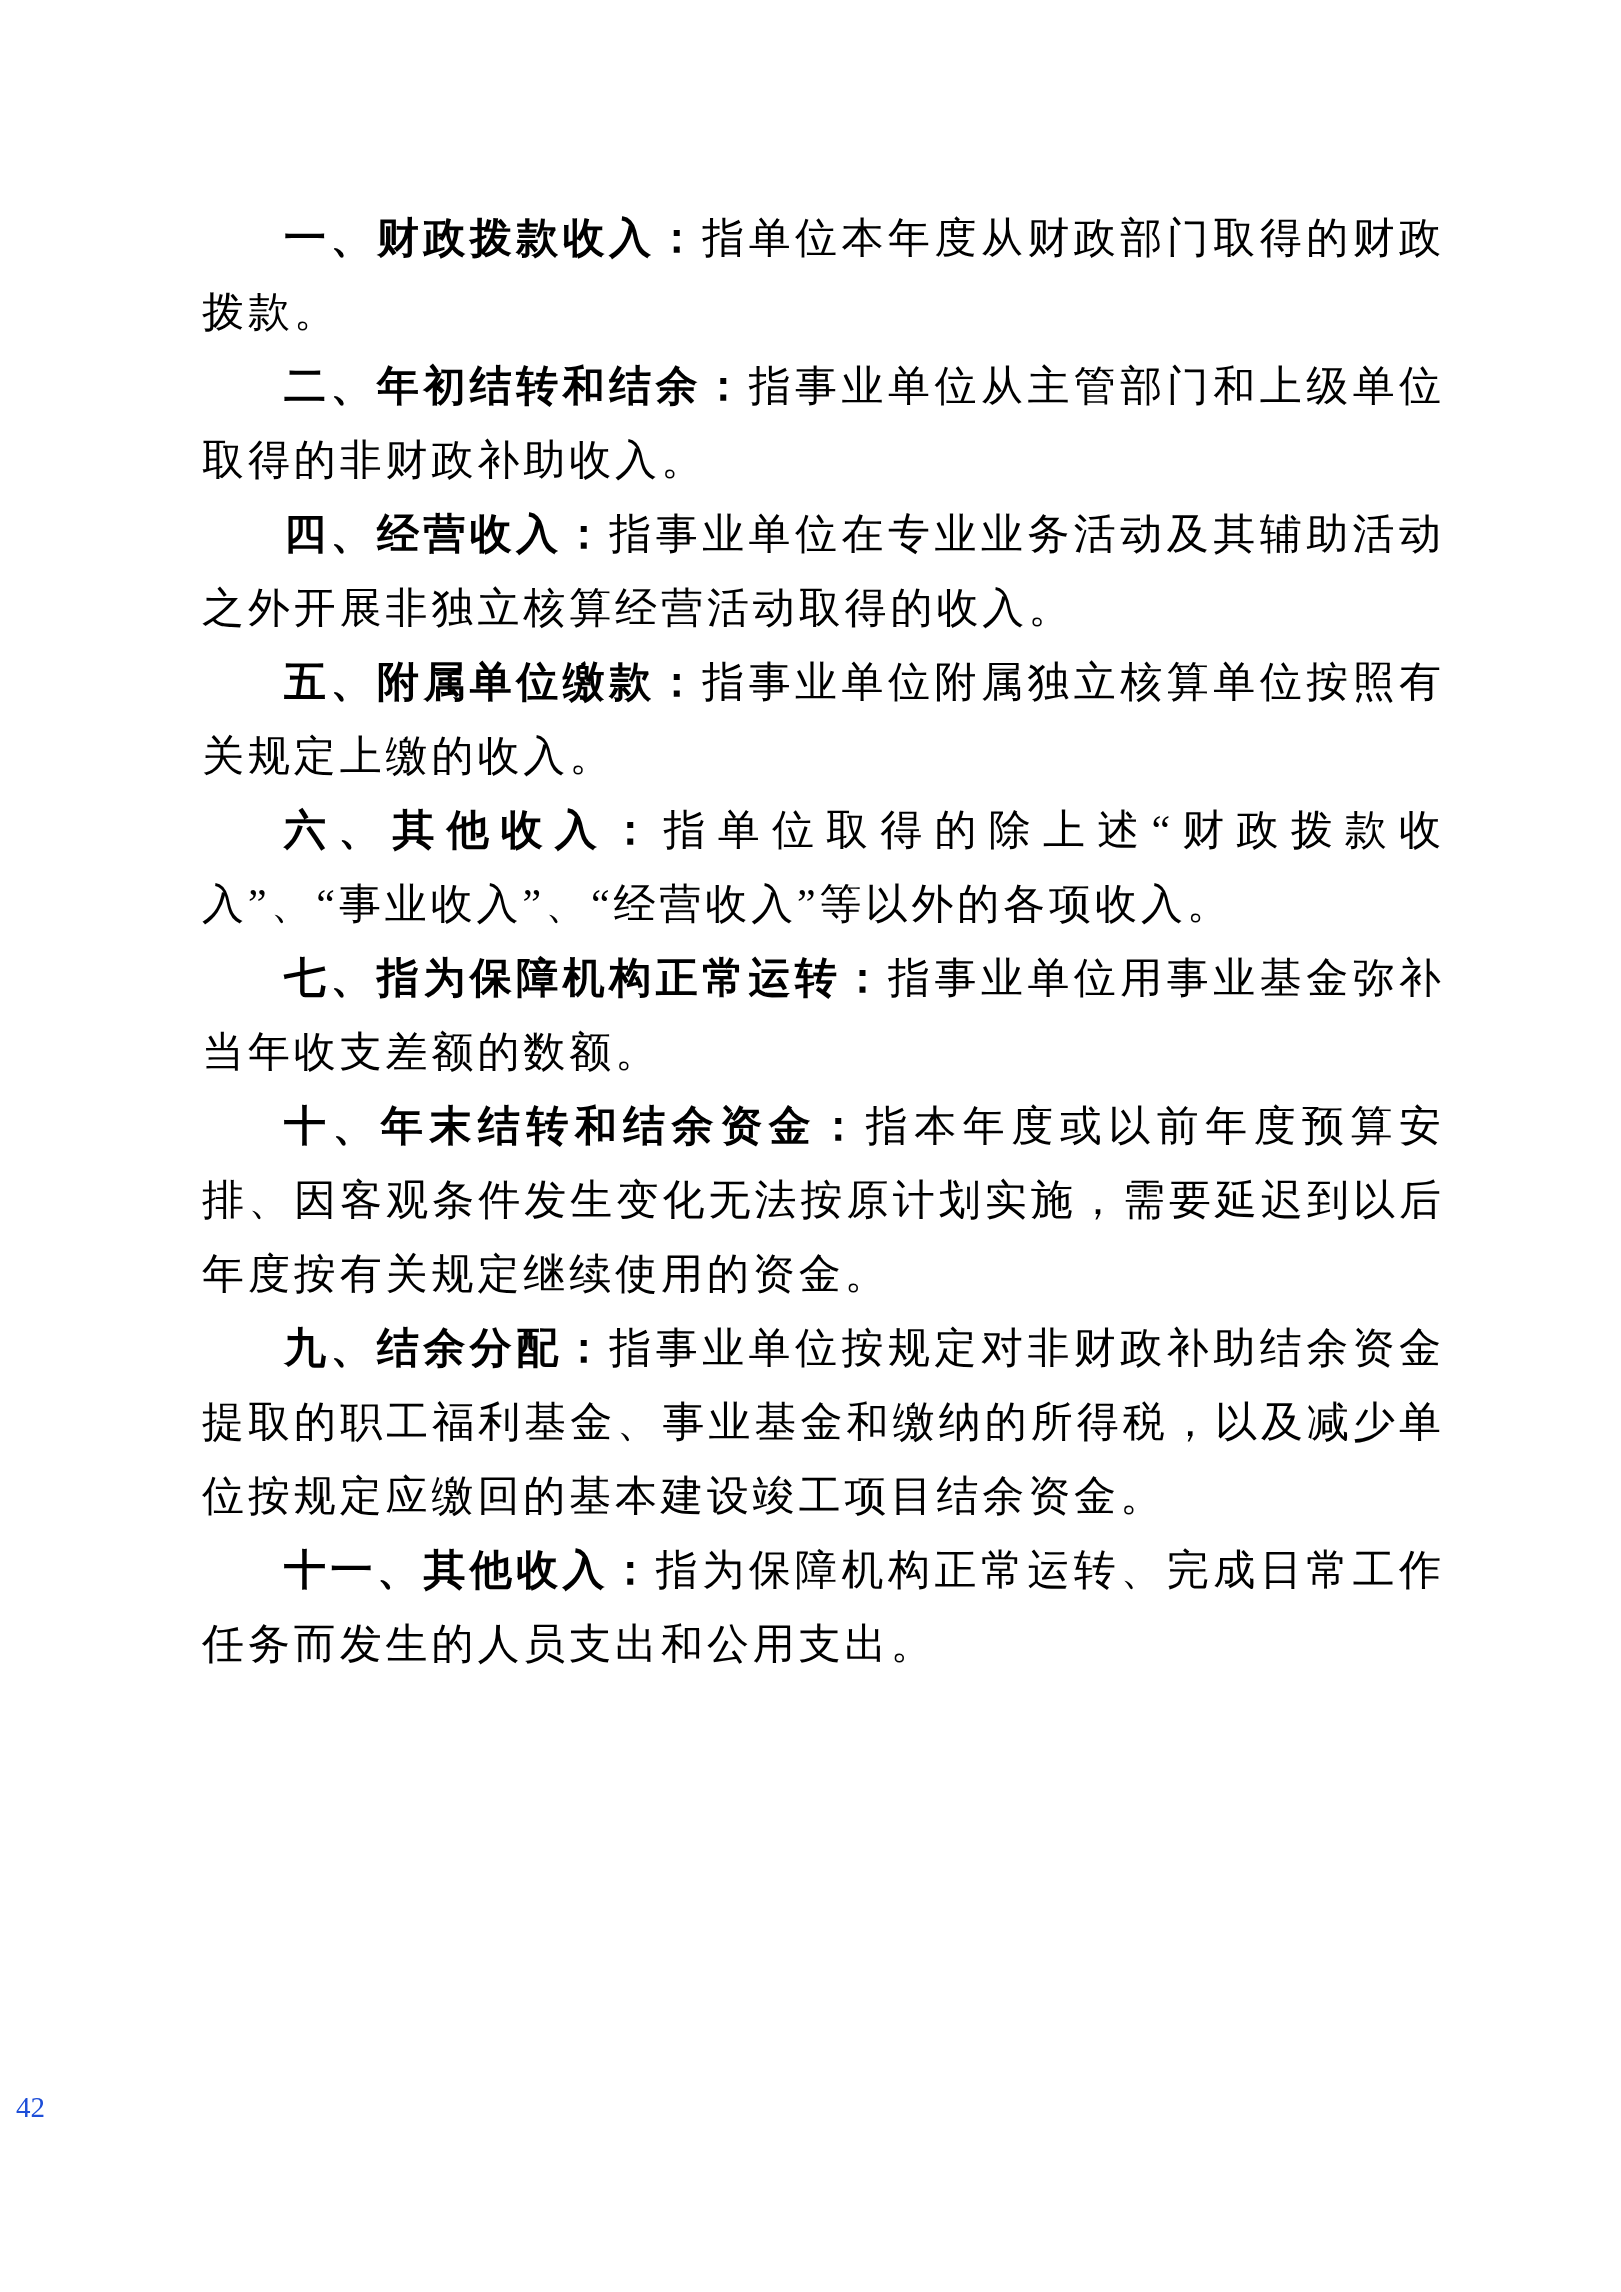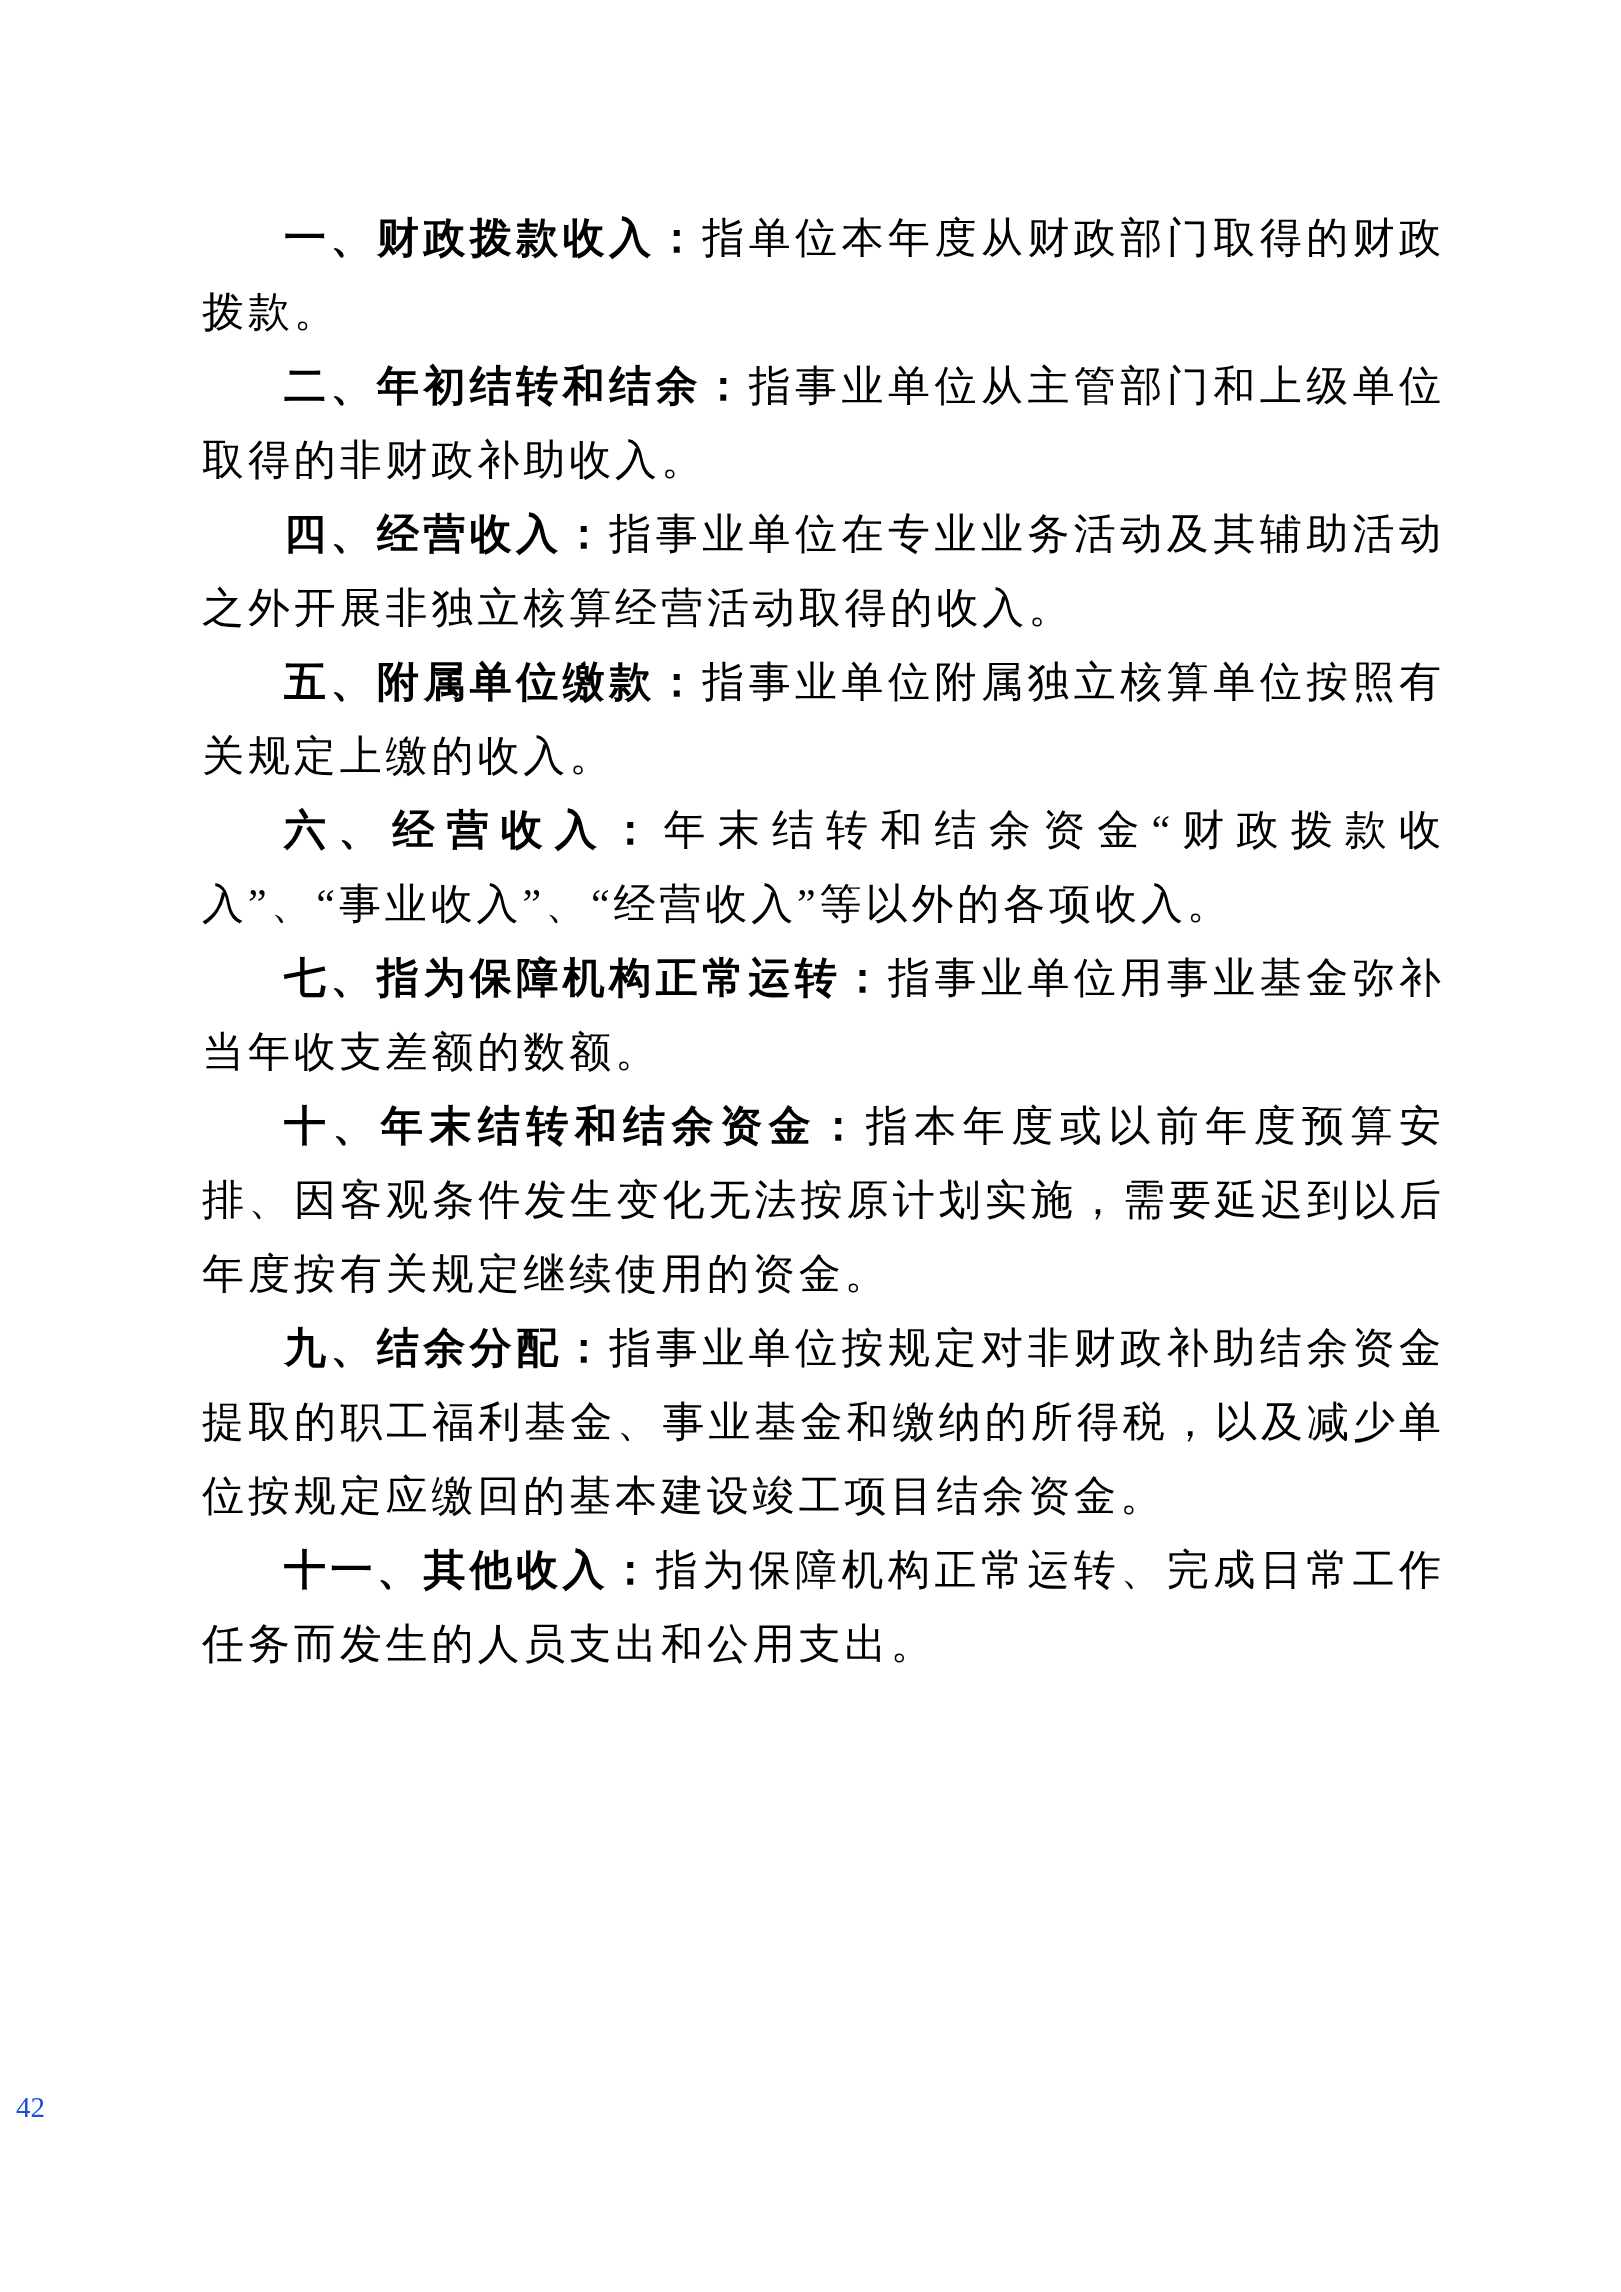--- a/index.html
+++ b/index.html
@@ -56,21 +56,21 @@
 </style>
 </head>
 <body>
 
 <div class="page">
   <div class="content">
     <p class="para"><span class="hd">一、财政拨款收入：</span><span>指单位本年度从财政部门取得的财政拨款。</span></p>
     <p class="para"><span class="hd">二、年初结转和结余：</span><span>指事业单位从主管部门和上级单位取得的非财政补助收入。</span></p>
     <p class="para"><span class="hd">四、经营收入：</span><span>指事业单位在专业业务活动及其辅助活动之外开展非独立核算经营活动取得的收入。</span></p>
     <p class="para"><span class="hd">五、附属单位缴款：</span><span>指事业单位附属独立核算单位按照有关规定上缴的收入。</span></p>
-    <p class="para"><span class="hd">六、经营收入：</span><span>年末结转和结余资金“财政拨款收入”、“事业收入”、“经营收入”等以外的各项收入。</span></p>
+    <p class="para"><span class="hd">六、其他收入：</span><span>指单位取得的除上述“财政拨款收入”、“事业收入”、“经营收入”等以外的各项收入。</span></p>
     <p class="para"><span class="hd">七、指为保障机构正常运转：</span><span>指事业单位用事业基金弥补当年收支差额的数额。</span></p>
     <p class="para"><span class="hd">十、年末结转和结余资金：</span><span>指本年度或以前年度预算安排、因客观条件发生变化无法按原计划实施，需要延迟到以后年度按有关规定继续使用的资金。</span></p>
     <p class="para"><span class="hd">九、结余分配：</span><span>指事业单位按规定对非财政补助结余资金提取的职工福利基金、事业基金和缴纳的所得税，以及减少单位按规定应缴回的基本建设竣工项目结余资金。</span></p>
     <p class="para"><span class="hd">十一、其他收入：</span><span>指为保障机构正常运转、完成日常工作任务而发生的人员支出和公用支出。</span></p>
   </div>
   <div class="pagenum">42</div>
 </div>
 
 
 </body></html>

